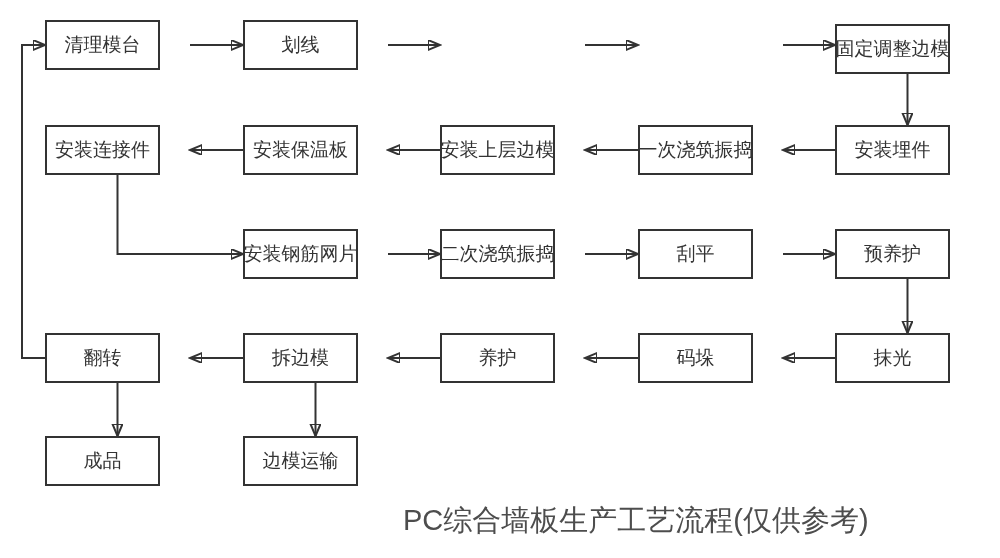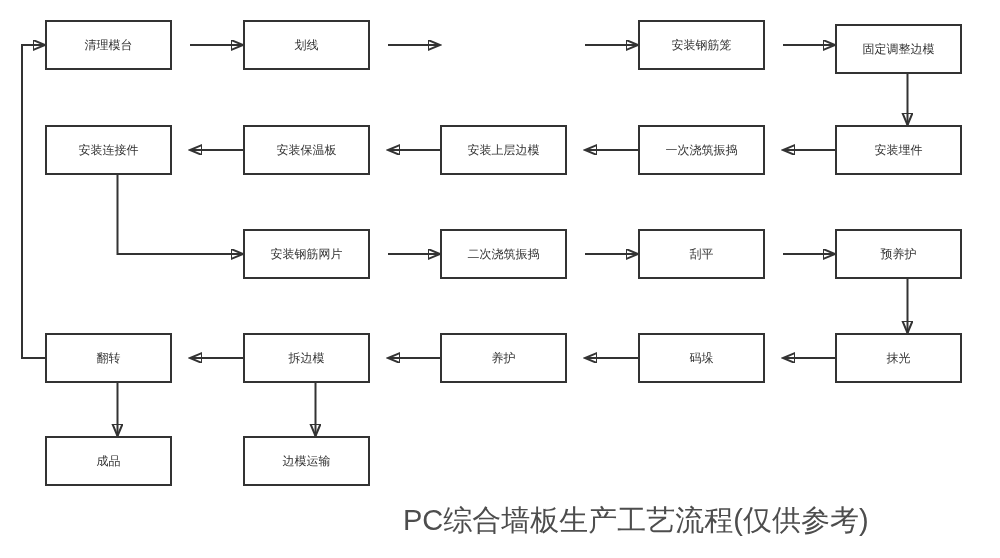--- a/index.html
+++ b/index.html
@@ -31,29 +31,29 @@
     stroke:var(--line);
     stroke-width:2;
     fill:none;
   }
   .arrowhead{
     fill:var(--line);
     stroke:none;
   }
   .node{
     position:absolute;
-    width:127px;
+    width:115px;
     height:50px;
     box-sizing:border-box;
     background:var(--node-fill);
     border:2px solid var(--node-border);
     display:flex;
     align-items:center;
     justify-content:center;
-    font-size:12px;
+    font-size:19px;
     color:var(--node-text);
     white-space:nowrap;
   }
   .diagram-title{
     position:absolute;
     left:403px;
     top:501px;
     width:452px;
     text-align:right;
     font-size:29px;
@@ -99,21 +99,20 @@
     <path d="M243,358 L190,358" marker-end="url(#arrow)"></path>
 
     <path d="M117.5,383 L117.5,436" marker-end="url(#arrow)"></path>
     <path d="M315.5,383 L315.5,436" marker-end="url(#arrow)"></path>
 
     <path d="M45,358 L22,358 L22,45 L45,45" marker-end="url(#arrow)"></path>
   </svg>
 
   <div class="node" style="left:45px;top:20px">清理模台</div>
   <div class="node" style="left:243px;top:20px">划线</div>
-  <div class="node" style="left:638px;top:20px">安装钢筋笼</div>
   <div class="node" style="left:835px;top:24px">固定调整边模</div>
 
   <div class="node" style="left:835px;top:125px">安装埋件</div>
   <div class="node" style="left:638px;top:125px">一次浇筑振捣</div>
   <div class="node" style="left:440px;top:125px">安装上层边模</div>
   <div class="node" style="left:243px;top:125px">安装保温板</div>
   <div class="node" style="left:45px;top:125px">安装连接件</div>
 
   <div class="node" style="left:243px;top:229px">安装钢筋网片</div>
   <div class="node" style="left:440px;top:229px">二次浇筑振捣</div>

